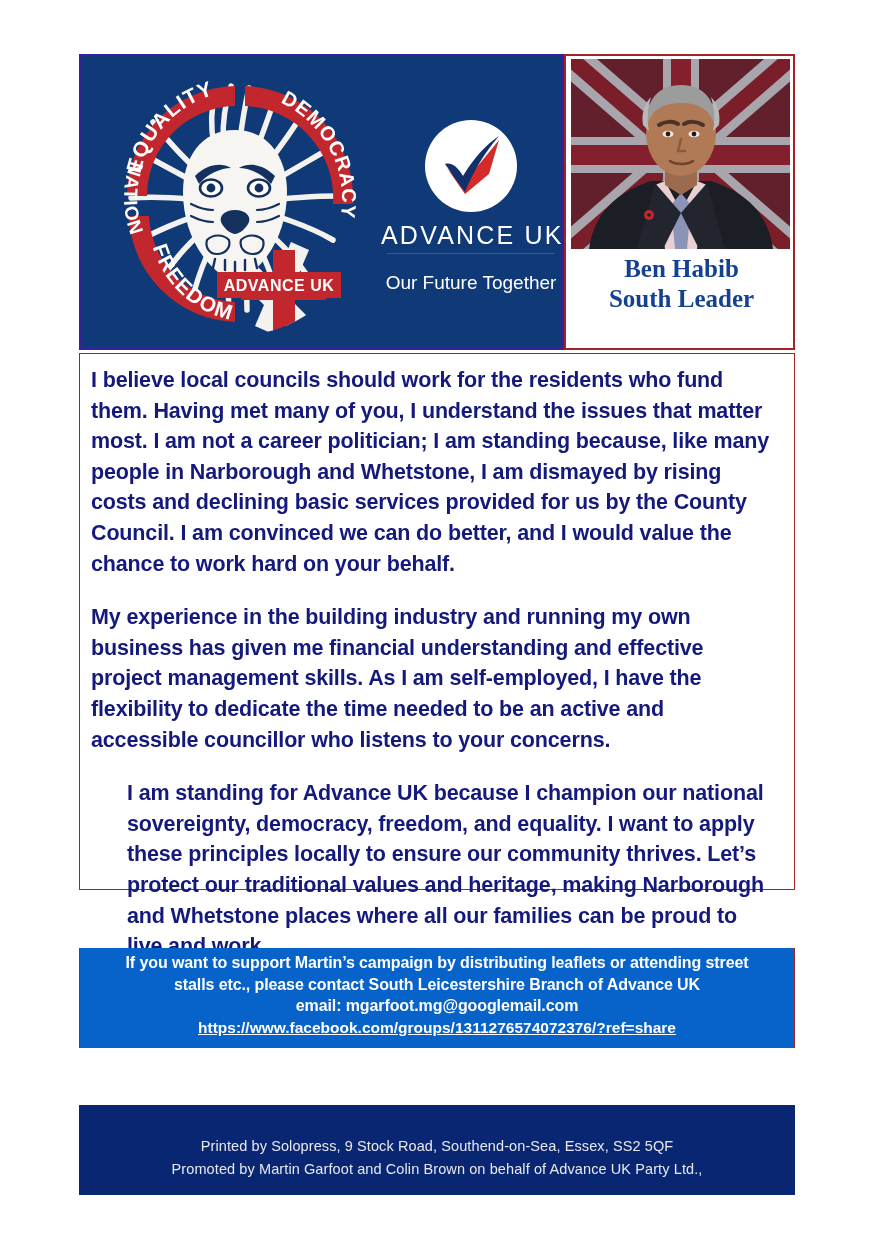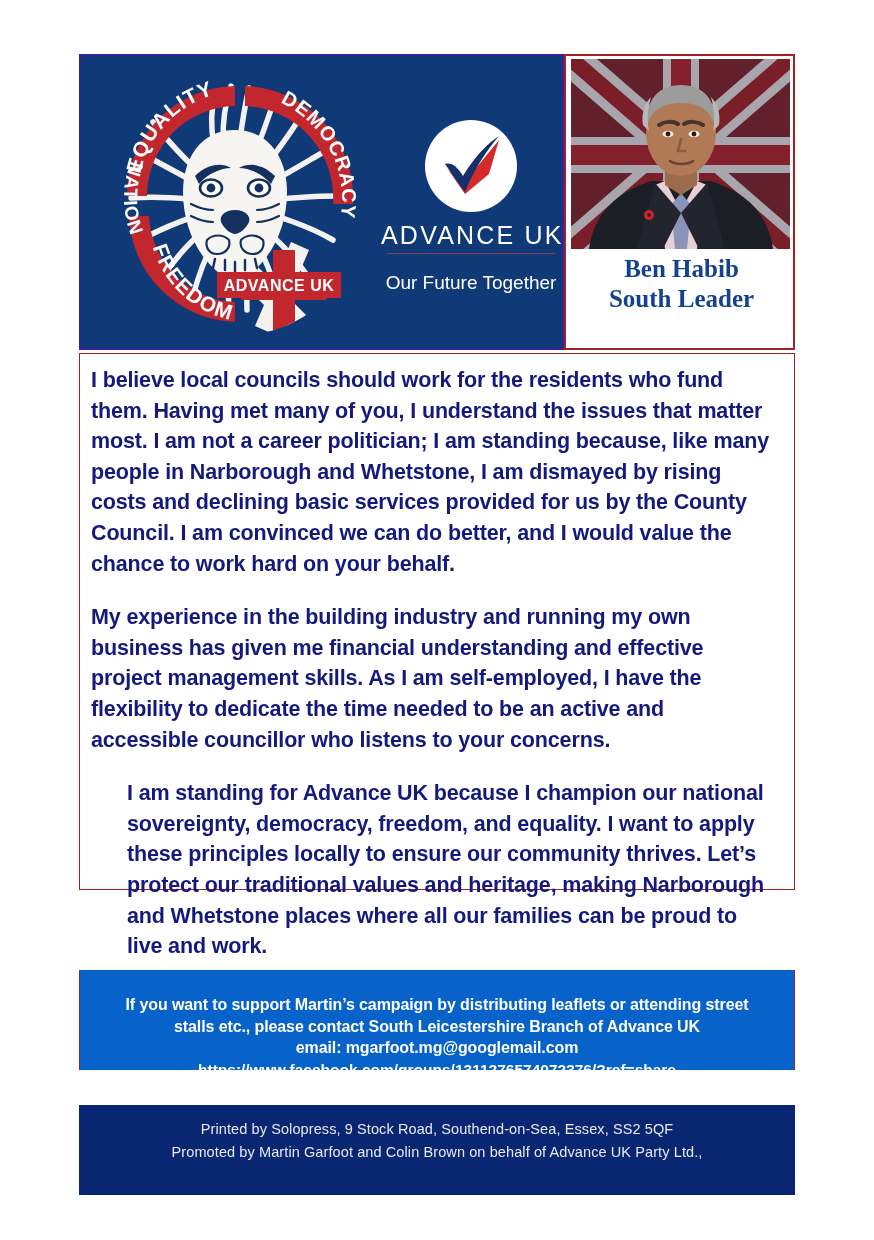--- a/index.html
+++ b/index.html
@@ -99,28 +99,28 @@
     font-size:21.5px;
     line-height:30.6px;
     letter-spacing:-0.15px;
     margin:0 0 23px 0;
     font-stretch:condensed;
   }
   .para:last-child{margin-bottom:0;margin-left:36px;}
 
   
   .contact{
-    position:absolute; left:0; top:916px;
+    position:absolute; left:0; top:894px;
     width:716px; height:100px;
     background:#0762C9;
     border-left:1.5px solid #A32323;
     border-right:1.5px solid #A32323;
     box-sizing:border-box;
     text-align:center;
-    padding-top:24px;
+    padding-top:4px;
   }
   .contact-line{
     color:#ffffff;
     font-weight:bold;
     font-size:16px;
     line-height:21.5px;
     letter-spacing:-0.1px;
   }
   .contact-link{
     color:#ffffff;
@@ -131,21 +131,21 @@
     display:inline-block;
   }
 
   
   .footer{
     position:absolute; left:0; top:1051px;
     width:716px; height:90px;
     background:#092672;
     box-sizing:border-box;
     text-align:center;
-    padding-top:13px;
+    padding-top:30px;
   }
   .footer-line{
     color:#E8E8EE;
     font-size:14.5px;
     line-height:22.5px;
     letter-spacing:0.1px;
   }
 </style>
 </head>
 <body>

